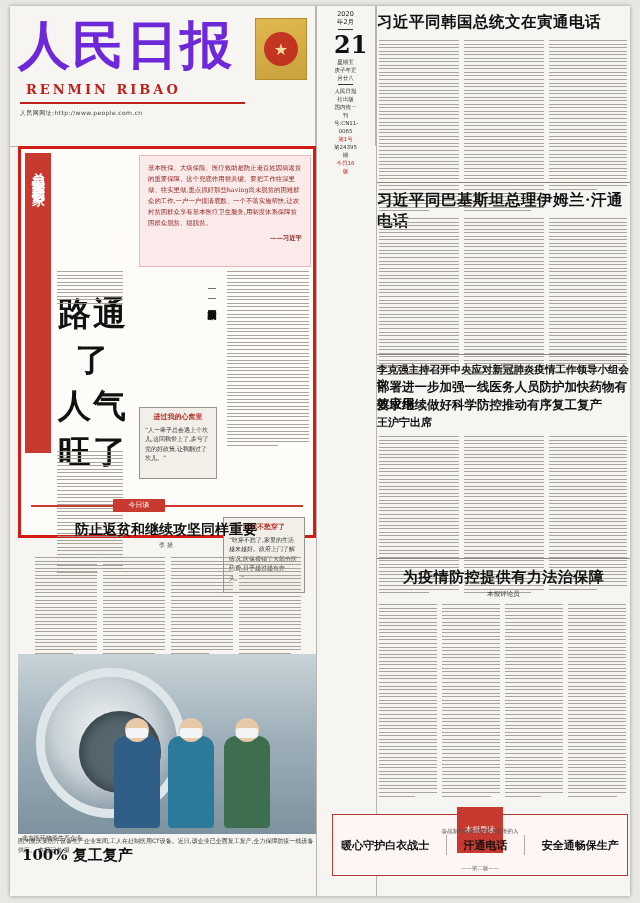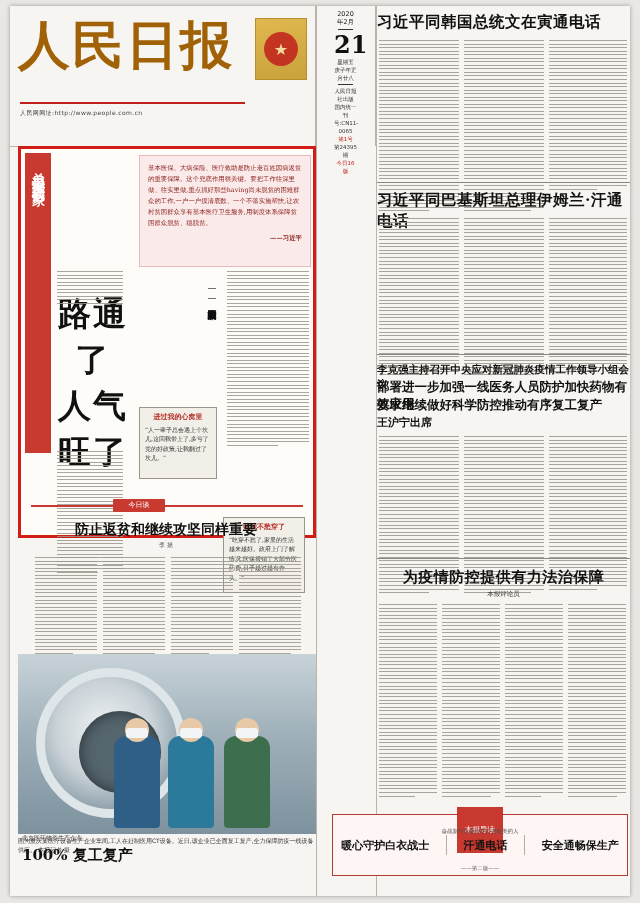--- a/index.html
+++ b/index.html
@@ -25,21 +25,21 @@
 
   
   .masthead {
     position: absolute; left: 0; top: 0;
     width: 306px; height: 140px;
     border-right: 1px solid #b9b4ad;
   }
   .mh-title {
     position: absolute; left: 8px; top: 8px;
     width: 230px; height: 62px;
-    color: #a16207;
+    color: #6d28d9;
     font-family: "DejaVu Serif", "Liberation Serif", serif;
     font-weight: 700;
     font-size: 52px;
     letter-spacing: 2px;
     line-height: 62px;
     white-space: nowrap;
   }
   .mh-pinyin {
     position: absolute; left: 16px; top: 76px;
     color: #c0201b;
@@ -276,20 +276,21 @@
   .byline { font-size: 6.5px; color: #333; text-align: center; }
 </style>
 </head>
 <body>
 
 <div id="page">
   <div class="paper">
 
     <div class="masthead">
       <div class="mh-title">人民日报</div>
+      <div class="mh-pinyin">RENMIN RIBAO</div>
       <div class="mh-rule"></div>
       <div class="mh-site">人民网网址:http://www.people.com.cn</div>
       <div class="mh-flag">
         <div class="emblem"></div>
         <div class="emb-star">★</div>
       </div>
     </div>
 
     <div class="datebox">
       <div class="db-date">2020年2月</div>

